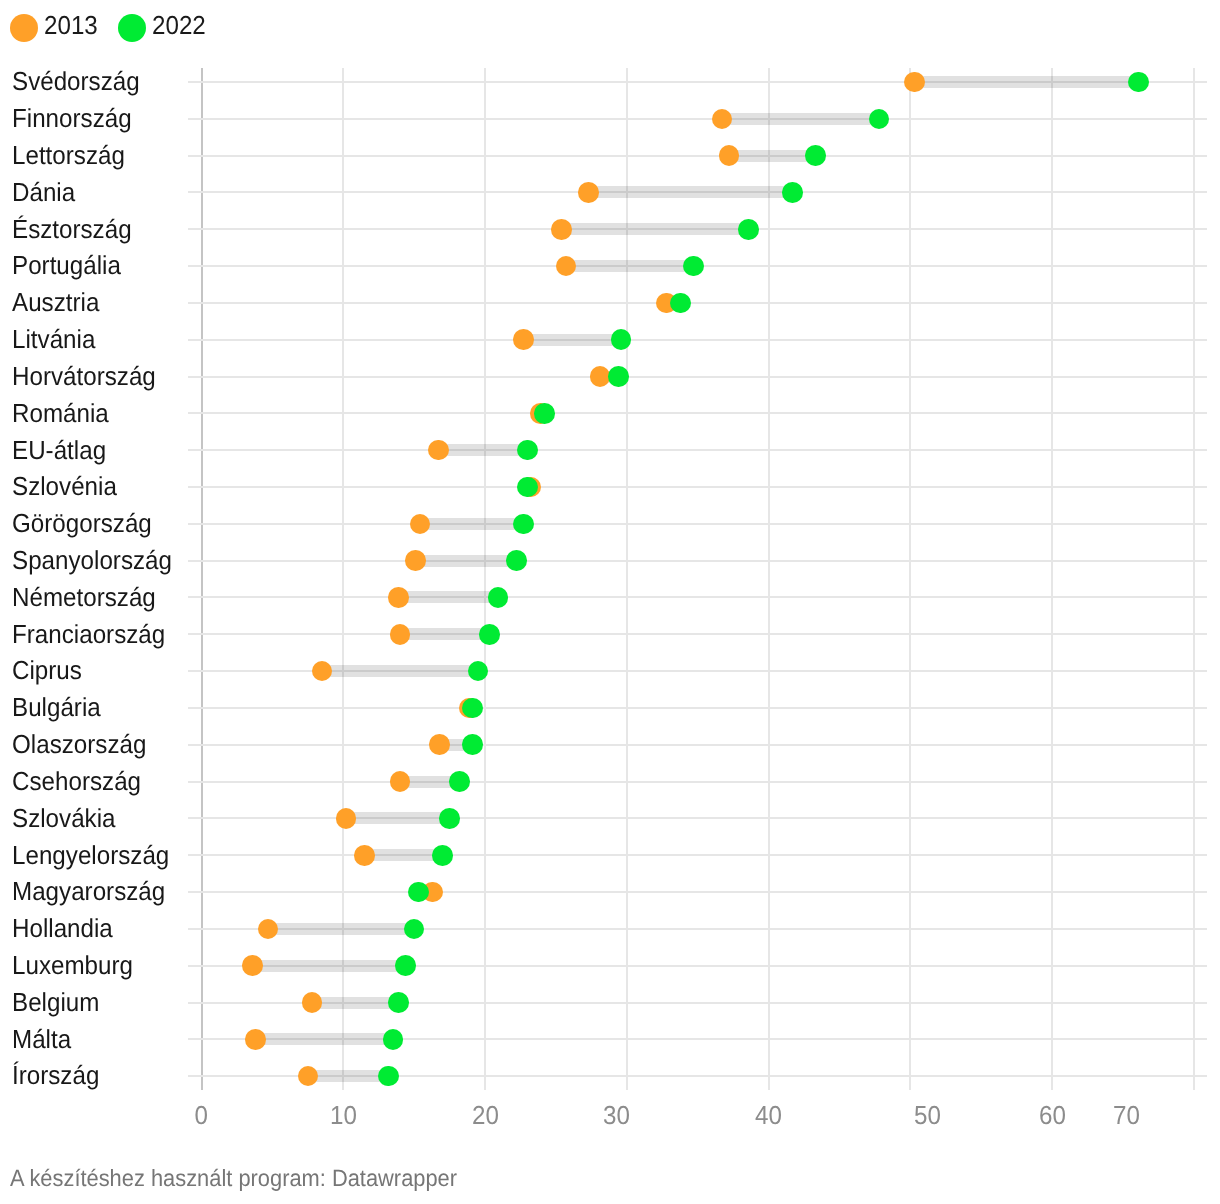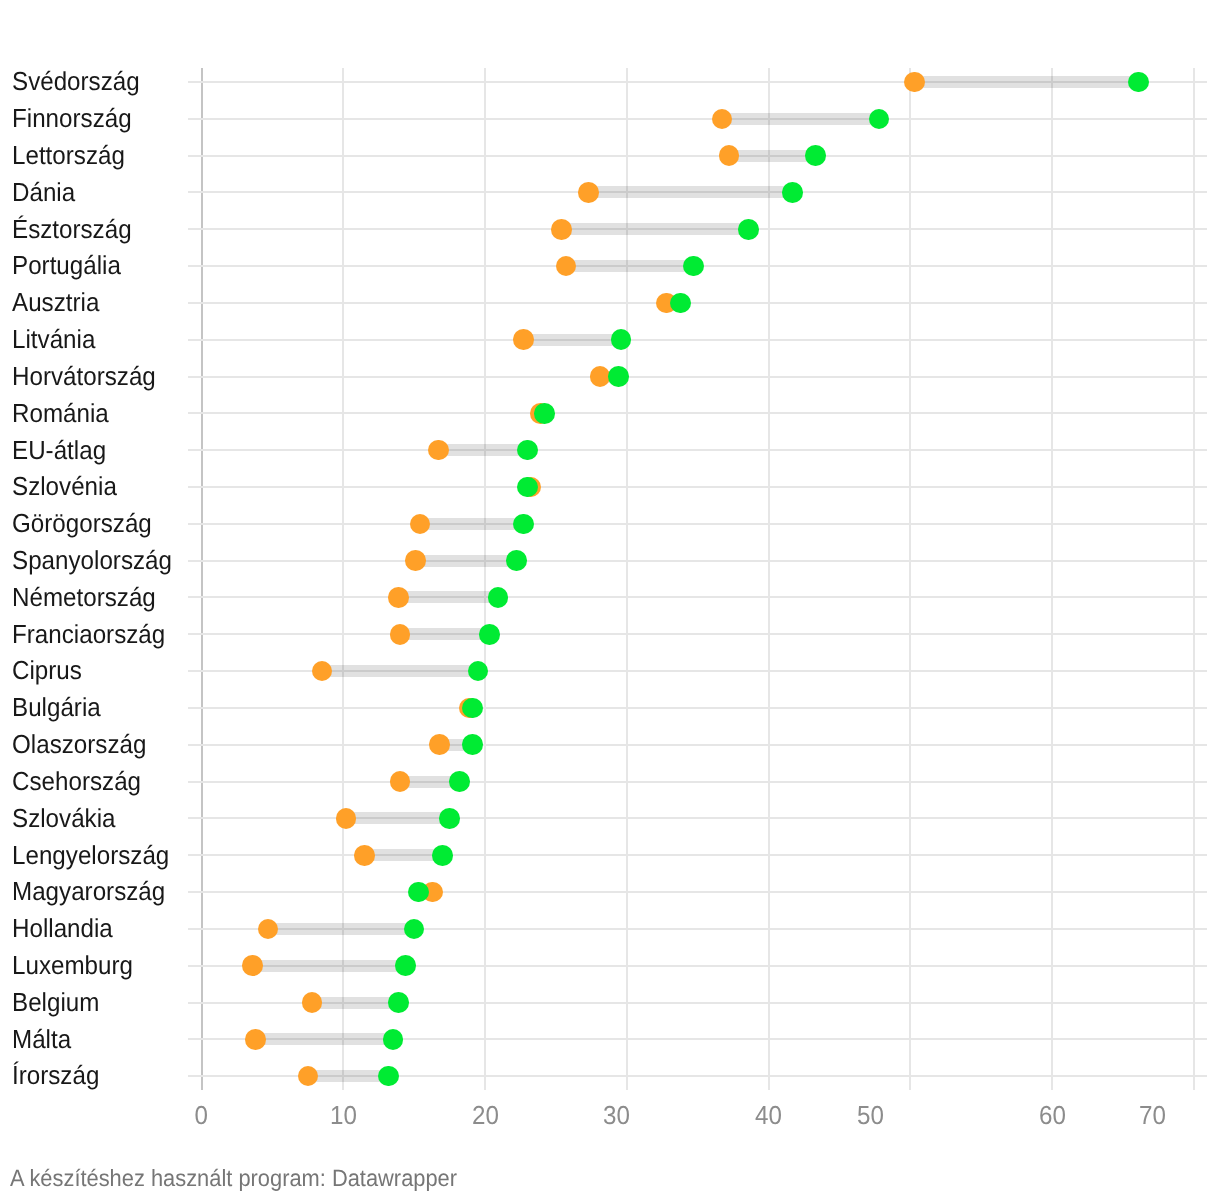--- a/index.html
+++ b/index.html
@@ -38,20 +38,30 @@
   
   #footer{position:absolute;left:10px;top:1167px;font-size:23.5px;color:#767676;
           white-space:nowrap;line-height:1;
           transform:scaleX(0.93) translateZ(0);transform-origin:0 50%;}
 </style>
 </head>
 <body>
 
 <div id="root">
 
+  <div id="legend">
+    <div class="legend-item" style="left: 9.8px;">
+      <span class="legend-dot" style="background: rgb(255, 160, 40);"></span>
+      <span class="legend-label">2013</span>
+    </div>
+    <div class="legend-item" style="left: 117.9px;">
+      <span class="legend-dot" style="background: rgb(0, 235, 51);"></span>
+      <span class="legend-label">2022</span>
+    </div>
+  </div>
 
   <div id="plot">
 
     <div class="layer" id="grid-layer">
       <div class="vgrid axis-zero" style="left: 200.5px; top: 67.9px; height: 1021.7px;"></div>
       <div class="vgrid" style="left: 342.274px; top: 67.9px; height: 1021.7px;"></div>
       <div class="vgrid" style="left: 484.048px; top: 67.9px; height: 1021.7px;"></div>
       <div class="vgrid" style="left: 625.822px; top: 67.9px; height: 1021.7px;"></div>
       <div class="vgrid" style="left: 767.596px; top: 67.9px; height: 1021.7px;"></div>
       <div class="vgrid" style="left: 909.37px; top: 67.9px; height: 1021.7px;"></div>
@@ -213,22 +223,22 @@
       <div class="rowlabel" style="top: 1025.62px;">Málta</div>
       <div class="rowlabel" style="top: 1062.44px;">Írország</div>
     </div>
 
     <div class="layer" id="tick-layer">
       <div class="tick" style="left: 161.5px;"><span>0</span></div>
       <div class="tick" style="left: 303.274px;"><span>10</span></div>
       <div class="tick" style="left: 445.048px;"><span>20</span></div>
       <div class="tick" style="left: 576px;"><span>30</span></div>
       <div class="tick" style="left: 728.596px;"><span>40</span></div>
-      <div class="tick" style="left: 830px;"><span>50</span></div>
+      <div class="tick" style="left: 887px;"><span>50</span></div>
       <div class="tick" style="left: 1012.14px;"><span>60</span></div>
-      <div class="tick" style="left: 1112.32px; text-align: center;"><span>70</span></div>
+      <div class="tick" style="left: 1112.32px; text-align: left;"><span>70</span></div>
     </div>
 
   </div>
 
   <div id="footer">A készítéshez használt program: Datawrapper</div>
 
 </div>
 
 </body></html>

